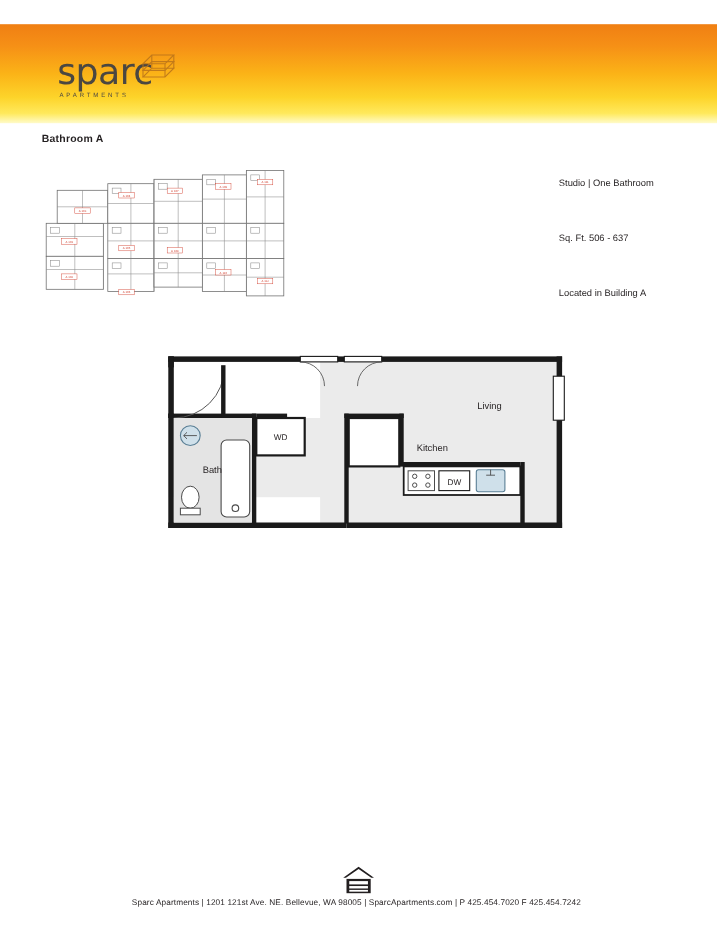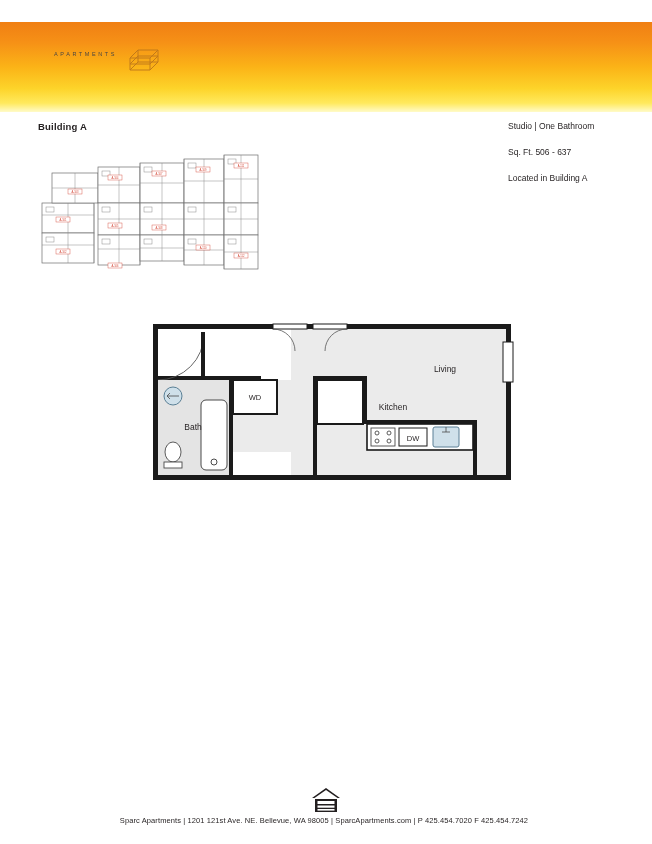--- a/index.html
+++ b/index.html
@@ -70,20 +70,21 @@
     position: absolute;
     left: 508px;
     top: 121px;
     width: 140px;
   }
   .unit-info div {
     font-size: 8.5px;
     color: #231f20;
     margin-bottom: 16px;
     white-space: nowrap;
+    margin-top: 40px;
   }
 
   
   .keyplan {
     position: absolute;
     left: 34px;
     top: 145px;
     width: 240px;
     height: 145px;
   }
@@ -138,24 +139,25 @@
 
 <div class="logo-wrap">
   <svg class="logo-mark" viewBox="0 0 46 46">
     <g stroke="#b9731a" stroke-width="1" fill="none" opacity="0.85">
       <path d="M10 30 L30 30 L38 22 L18 22 Z"></path>
       <path d="M10 24 L30 24 L38 16 L18 16 Z"></path>
       <path d="M10 18 L30 18 L38 10 L18 10 Z"></path>
       <path d="M10 18 L10 30 M30 18 L30 30 M38 10 L38 22 M18 10 L18 22"></path>
     </g>
   </svg>
+  <div class="logo-word">sparc</div>
   <div class="logo-sub">APARTMENTS</div>
 </div>
 
-<div class="building-title">Building A</div>
+<div class="building-title">Bathroom A</div>
 
 <div class="unit-info">
   <div>Studio | One Bathroom</div>
   <div>Sq. Ft. 506 - 637</div>
   <div>Located in Building A</div>
 </div>
 
 <div class="keyplan">
   <svg viewBox="0 0 240 145" width="240" height="145">
     <g stroke="#6d6d6d" stroke-width="0.7" fill="#ffffff">

